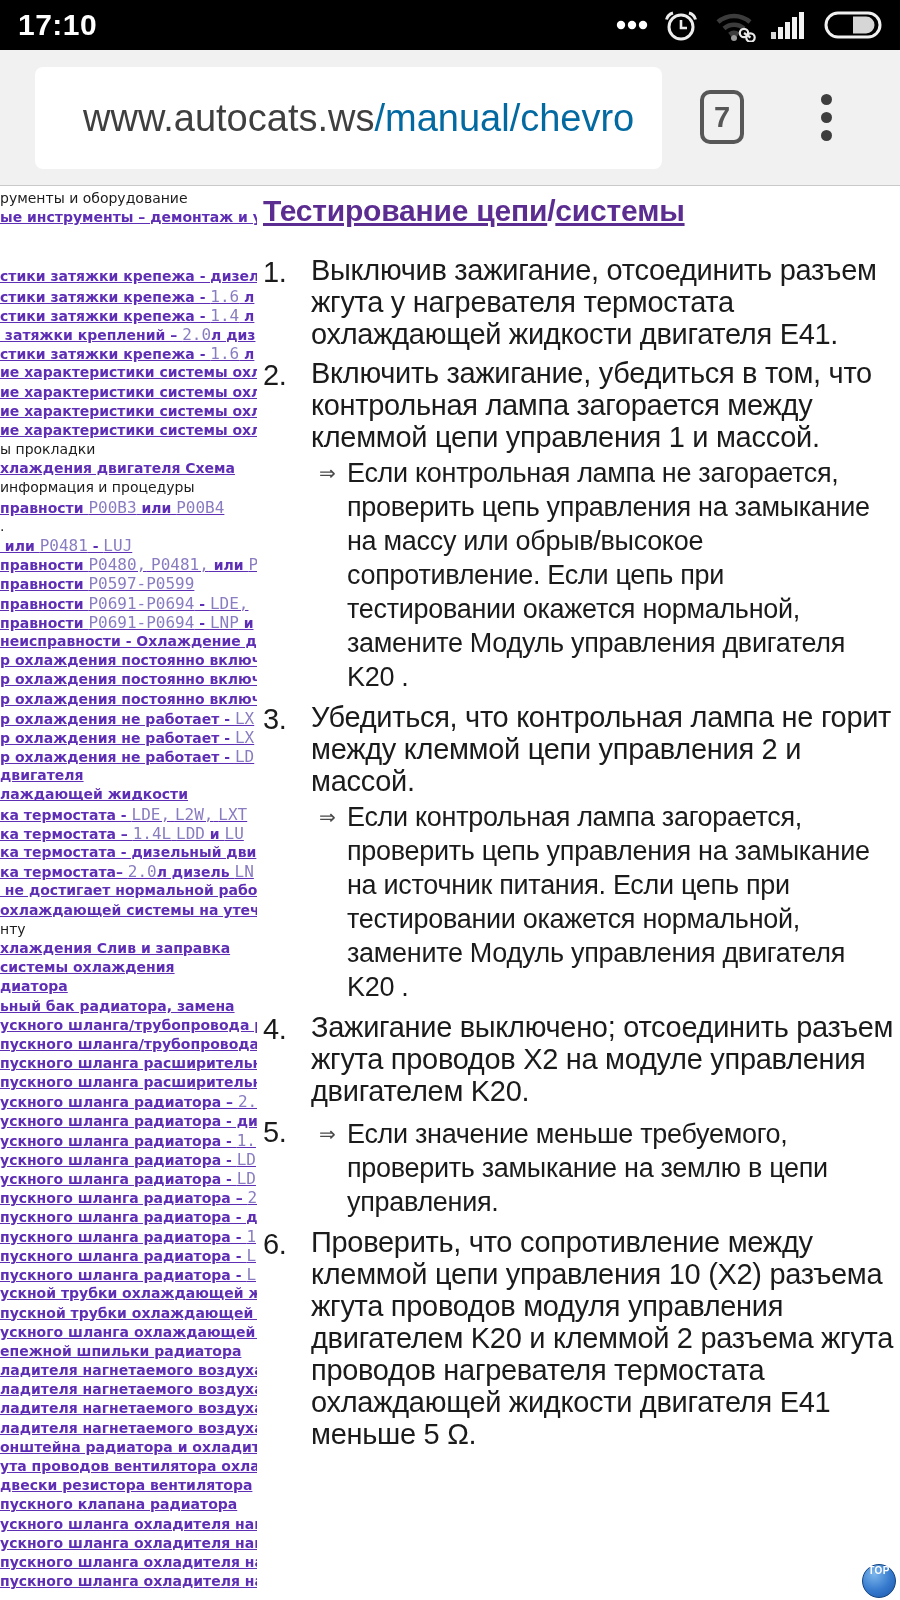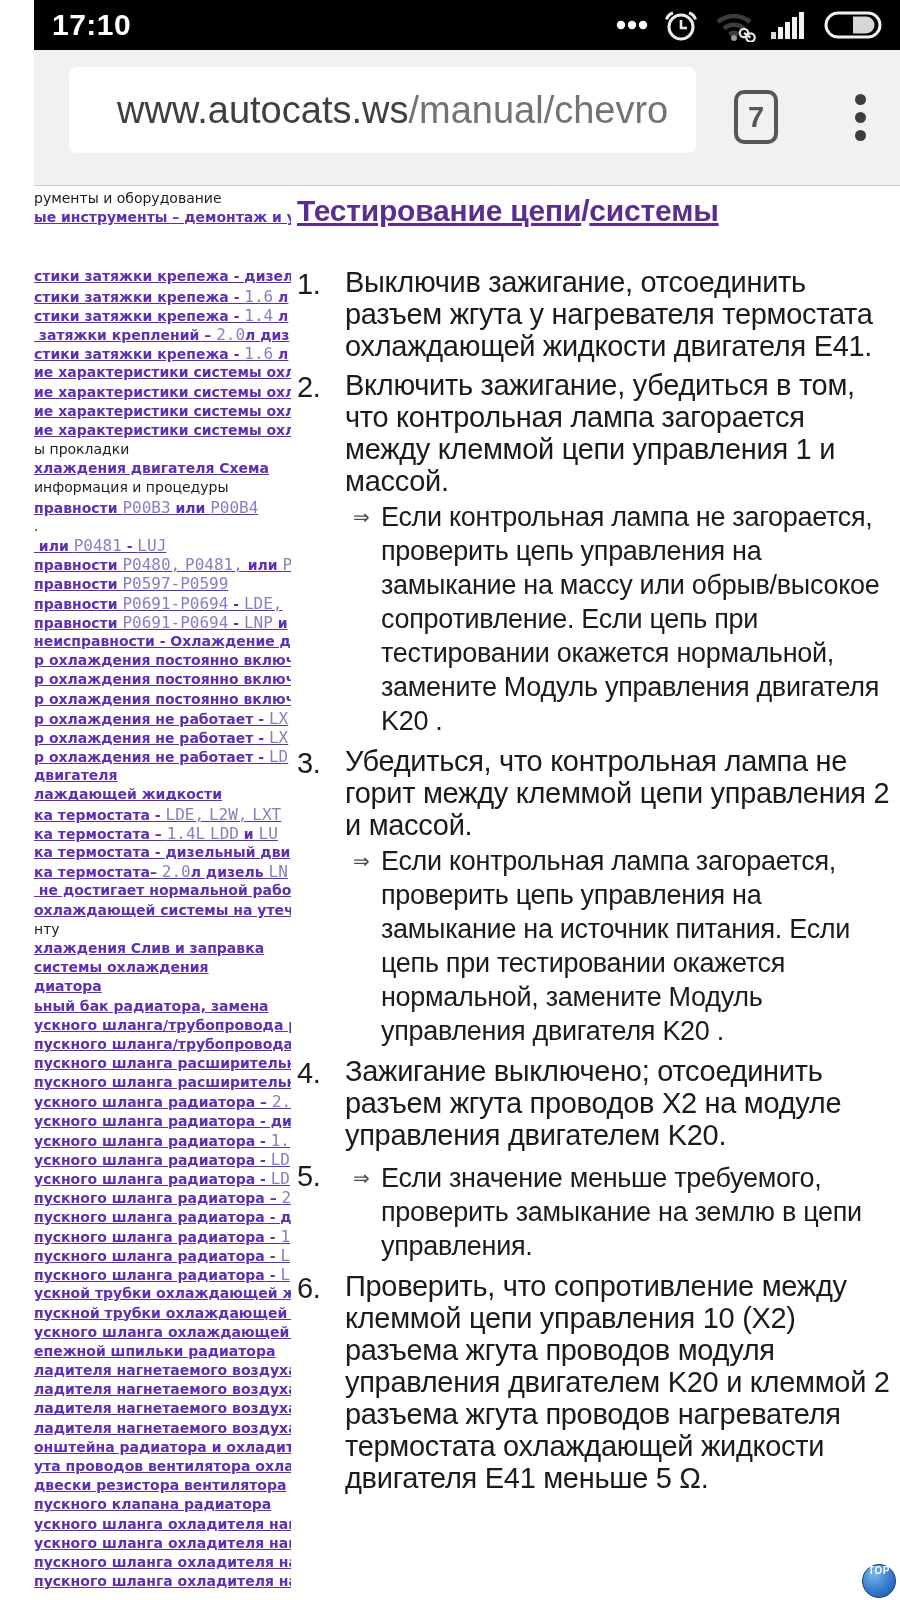--- a/index.html
+++ b/index.html
@@ -1,43 +1,43 @@
 <!DOCTYPE html>
 <html><head>
 <meta charset="utf-8">
 <style>
   * { margin:0; padding:0; box-sizing:border-box; }
   html,body { background:#fff; }
   .screen {
     position:relative; width:900px; height:1600px; overflow:hidden;
-    background:#fff; font-family:"Liberation Sans", sans-serif;padding-left:34px;
+    background:#fff; font-family:"Liberation Sans", sans-serif;
   }
 
   
   .statusbar {
     height:50px; background:#000; display:flex; align-items:center;
     padding:0 18px; color:#fff;
   }
   .sb-time { font-size:30px; font-weight:bold; letter-spacing:0.5px; }
   .sb-spacer { flex:1; }
   .sb-icons { display:flex; align-items:center; gap:15px; }
   .sb-icons svg { display:block; }
 
   
   .urlbar {
     height:136px; background:#f1f1f1; border-bottom:1px solid #c9c9c9;
     position:relative;
   }
   .url-input {
-    position:absolute; left:35px; top:17px; width:627px; height:86px;
+    position:absolute; left:35px; top:17px; width:627px; height:102px;
     background:#fff; border-radius:8px; display:flex; align-items:center;
     padding-left:48px; white-space:nowrap; overflow:hidden; cursor:text;
   }
   .url-host { font-size:38px; color:#3f3f3f; }
-  .url-path { font-size:38px; color:#737373; }
+  .url-path { font-size:38px; color:#0369a1; }
   .tab-btn {
     position:absolute; left:700px; top:40px; width:44px; height:54px;
     border:4px solid #575757; border-radius:10px; display:flex;
     align-items:center; justify-content:center; cursor:pointer;
   }
   .tab-btn span { font-size:29px; font-weight:bold; color:#575757; }
   .menu-btn {
     position:absolute; left:812px; top:38px; width:28px; height:58px;
     display:flex; flex-direction:column; align-items:center;
     justify-content:center; gap:7px; cursor:pointer;
@@ -60,21 +60,21 @@
   .side-row.lnk { color:#5e2fb4; font-weight:bold; text-decoration:underline; cursor:pointer; }
   .side-row .code {
     font-family:"DejaVu Sans Mono", monospace; font-size:16px;
     font-weight:normal; color:#8a7cc0;
   }
 
   
   .main { flex:1; padding:6px 6px 0 6px; overflow:hidden; }
   .page-title {
     font-size:30px; font-weight:bold; color:#5c2d91;
-    margin:2px 0 38px 0; letter-spacing:-0.2px;
+    margin:2px 0 26px 0; letter-spacing:-0.2px;
   }
   .page-title .tlink { text-decoration:underline; cursor:pointer; }
   .steps { }
   .step { display:flex; margin-bottom:7px; }
   .step-num {
     flex:0 0 48px; font-size:29px; line-height:36px; color:#1b1b1b;
     letter-spacing:-0.3px;
   }
   .step-body { flex:1; min-width:0; }
   .step-text {

